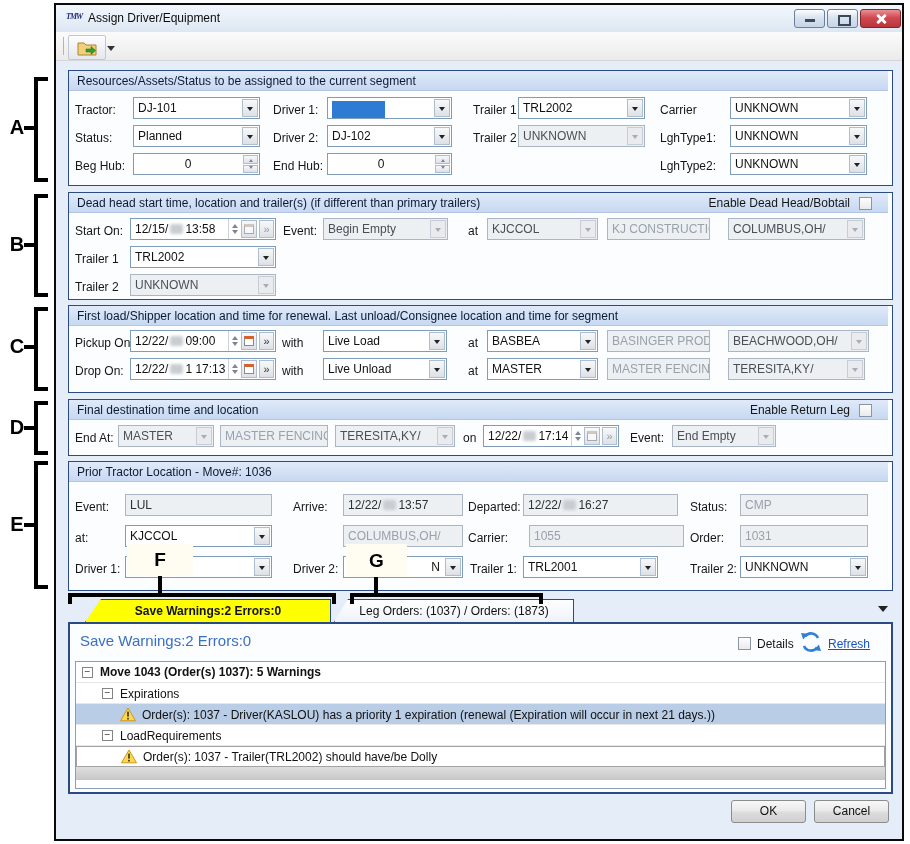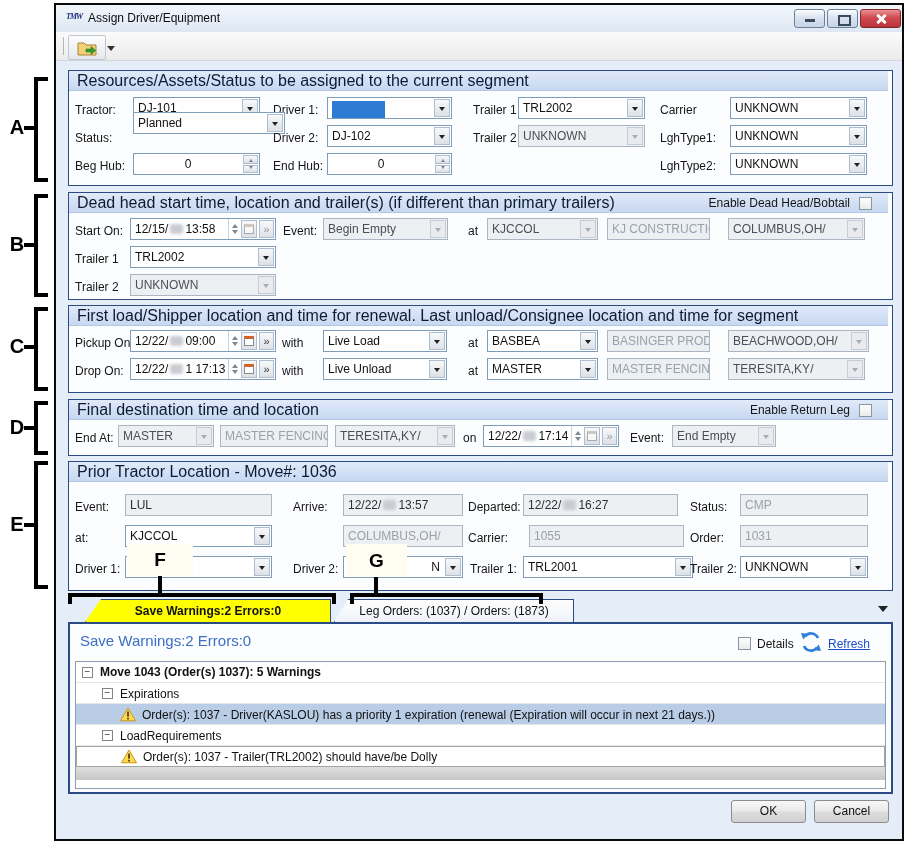--- a/index.html
+++ b/index.html
@@ -16,21 +16,21 @@
   .wbtn.close{background:linear-gradient(#ea9094,#cf4a50 45%,#b9353b);border-color:#7e262b}
   .wbtn.close .xx{position:absolute;left:50%;top:50%;width:12px;height:12px;margin:-6px 0 0 -6px}
   .wbtn.close .xx::before,.wbtn.close .xx::after{content:"";position:absolute;left:5px;top:0;width:3px;height:12px;background:#fff;border-radius:1px}
   .wbtn.close .xx::before{transform:rotate(45deg)}.wbtn.close .xx::after{transform:rotate(-45deg)}
   .toolbar{position:absolute;left:56px;top:32px;width:846px;height:28px;background:linear-gradient(#fbfbfb,#ebebeb);border-bottom:1px solid #d6d6d6}
   .grip{position:absolute;width:1px;height:18px;background:#b4b4b4}
   .tbtn{position:absolute;width:36px;height:23px;border:1px solid #c0c8d4;border-radius:2px;background:linear-gradient(#fdfdfd,#e4e8ee);display:flex;align-items:center;justify-content:center}
   .caret{position:absolute;width:0;height:0;border:4px solid transparent;border-top:5px solid #333}
   
   .grp{position:absolute;background:#fbfdff;border:1px solid #2b4b85;box-sizing:border-box}
-  .ghead{position:absolute;left:0;right:4px;top:0;height:20px;line-height:20px;padding-left:8px;font-size:16px;color:#0c1a33;background:linear-gradient(#e0eaf9,#c7d8f1);border-bottom:1px solid #b3c5e2;box-sizing:border-box}
+  .ghead{position:absolute;left:0;right:4px;top:0;height:20px;line-height:20px;padding-left:8px;font-size:12px;color:#0c1a33;background:linear-gradient(#e0eaf9,#c7d8f1);border-bottom:1px solid #b3c5e2;box-sizing:border-box}
   .lbl{position:absolute;height:21px;line-height:21px;white-space:nowrap;color:#161616}
   .combo{position:absolute;height:22px;box-sizing:border-box;border:1px solid #7f9db9;background:#fff;display:flex}
   .combo .t{flex:1;padding:3px 4px 0;font-size:12px;white-space:nowrap;overflow:hidden}
   .combo .b{width:16px;margin:1px;border:1px solid #aebdd0;background:linear-gradient(#f7f8f9,#dde1e7);display:flex;align-items:center;justify-content:center;box-sizing:border-box}
   .tri{width:0;height:0;border:3.5px solid transparent;border-top:4.5px solid #222;margin-top:4px}
   .combo.dis{background:#edf0f3;border-color:#acb6c2}
   .combo.dis .t{color:#99a1ab}
   .combo.dis.dk .t{color:#4a4f56}
   .combo.dis .b{background:#e9ebee;border-color:#c6cdd6}
   .combo.dis .tri{border-top-color:#a6adb8}
@@ -128,21 +128,21 @@
     </div>
   <span class="lbl" style="left:660px;top:100px">Carrier</span>
   <div class="combo" style="left:730px;top:97px;width:137px">
       <span class="t">UNKNOWN</span>
       <span class="b">
         <span class="tri"></span>
       </span>
     </div>
 
   <span class="lbl" style="left:75px;top:128px">Status:</span>
-  <div class="combo" style="left:133px;top:112px;width:152px">
+  <div class="combo" style="left:133px;top:125px;width:127px">
       <span class="t">Planned</span>
       <span class="b">
         <span class="tri"></span>
       </span>
     </div>
   <span class="lbl" style="left:273px;top:128px">Driver 2:</span>
   <div class="combo" style="left:327px;top:125px;width:125px">
       <span class="t">DJ-102</span>
       <span class="b">
         <span class="tri"></span>
@@ -391,21 +391,21 @@
       </span>
     </div>
   <span class="lbl" style="left:293px;top:559px">Driver 2:</span>
   <div class="combo" style="left:343px;top:556px;width:120px">
       <span class="t" style="text-align:right">N</span>
       <span class="b">
         <span class="tri"></span>
       </span>
     </div>
   <span class="lbl" style="left:470px;top:559px">Trailer 1:</span>
-  <div class="combo" style="left:523px;top:556px;width:170px">
+  <div class="combo" style="left:523px;top:556px;width:135px">
       <span class="t">TRL2001</span>
       <span class="b">
         <span class="tri"></span>
       </span>
     </div>
   <span class="lbl" style="left:690px;top:559px">Trailer 2:</span>
   <div class="combo" style="left:740px;top:556px;width:128px">
       <span class="t">UNKNOWN</span>
       <span class="b">
         <span class="tri"></span>

